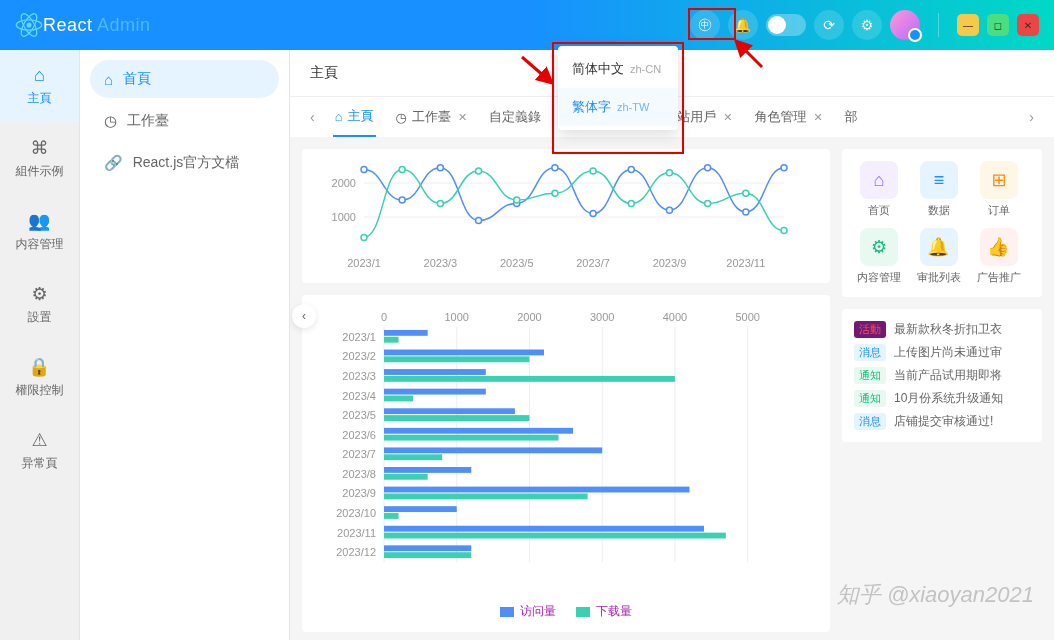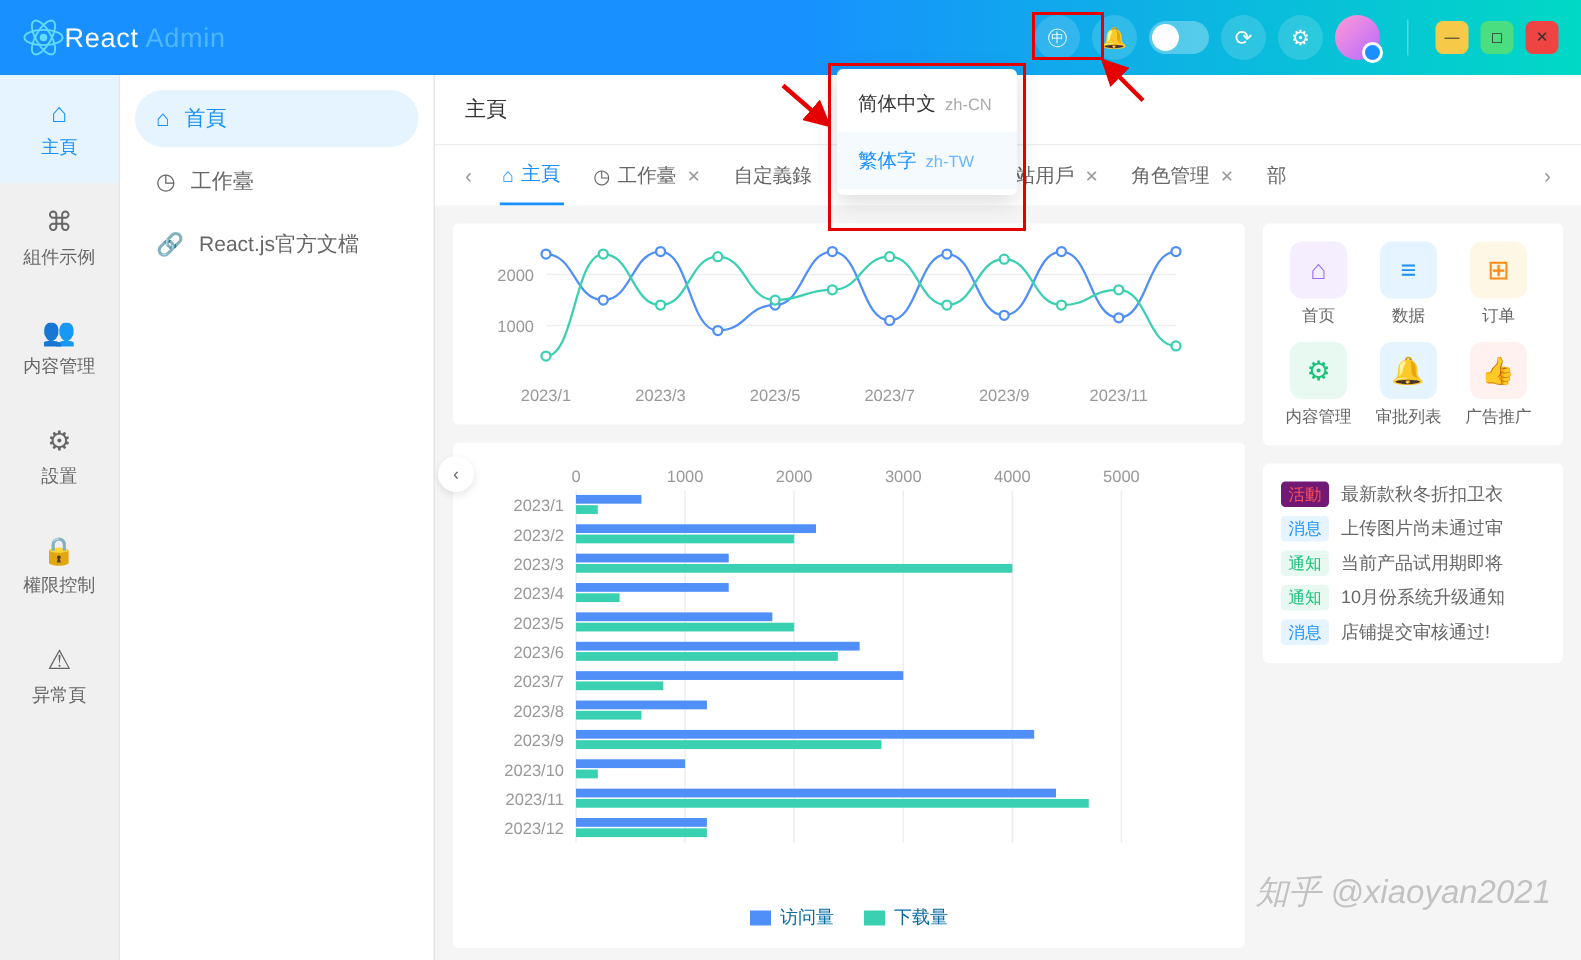--- a/index.html
+++ b/index.html
@@ -48,21 +48,21 @@
 .col-side { width: 200px; display: flex; flex-direction: column; gap: 12px; }
 
 .card { background: white; border-radius: 4px; padding: 12px; }
 .chart-card { position: relative; }
 .collapse-btn { position: absolute; top: 155px; left: -10px; width: 24px; height: 24px; border-radius: 50%; background: white; box-shadow: 0 2px 6px rgba(0,0,0,0.1); display: flex; align-items: center; justify-content: center; font-size: 12px; color: #666; cursor: pointer; z-index: 5; }
 
 .chart { position: relative; height: 110px; }
 .chart2 { position: relative; height: 290px; }
 svg { display: block; }
 .axis-text { font-size: 11px; fill: #999; }
-.legend { display: flex; justify-content: center; gap: 20px; font-size: 12px; color: #0369a1; padding-top: 6px; }
+.legend { display: flex; justify-content: center; gap: 20px; font-size: 12px; color: #a21caf; padding-top: 6px; }
 .legend-item { display: flex; align-items: center; gap: 6px; }
 .legend-sw { width: 14px; height: 10px; }
 
 .quick-grid { display: flex; flex-wrap: wrap; gap: 10px; }
 .quick { width: 50px; text-align: center; font-size: 11px; color: #666; }
 .quick-icon { width: 38px; height: 38px; border-radius: 8px; margin: 0 auto 4px; display: flex; align-items: center; justify-content: center; font-size: 18px; }
 .qi-1 { background: #f4eefe; color: #9a6bff; }
 .qi-2 { background: #e6f4ff; color: #1890ff; }
 .qi-3 { background: #fff7e6; color: #fa8c16; }
 .qi-4 { background: #e7f9f1; color: #18c27a; }

